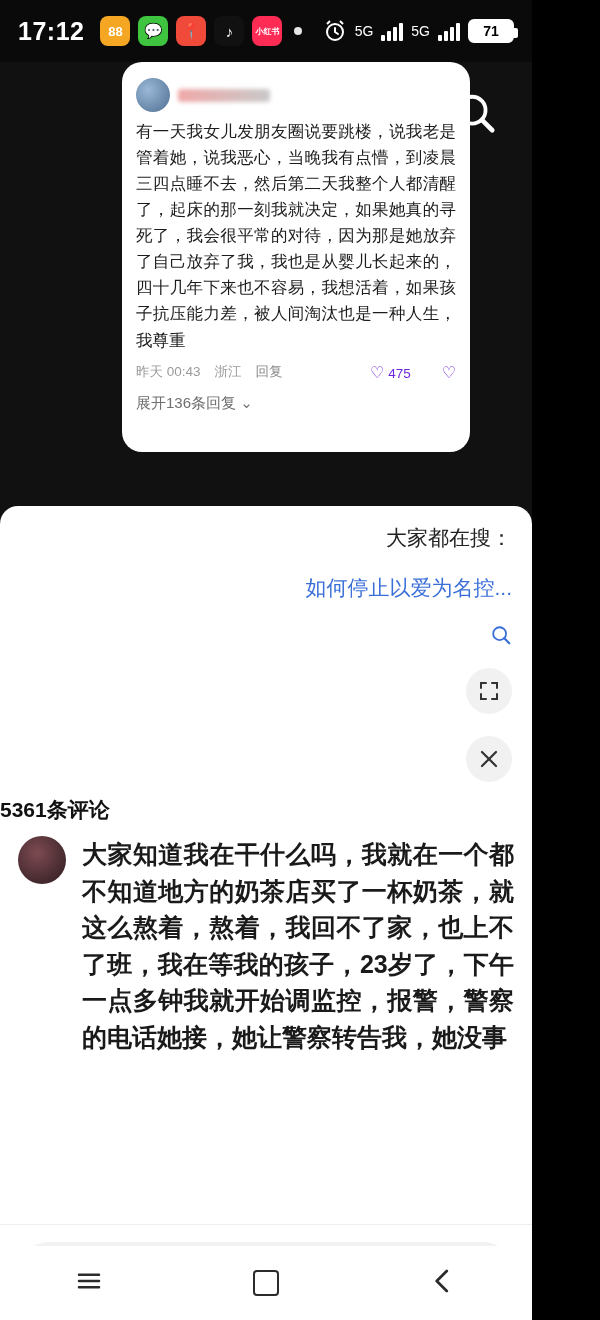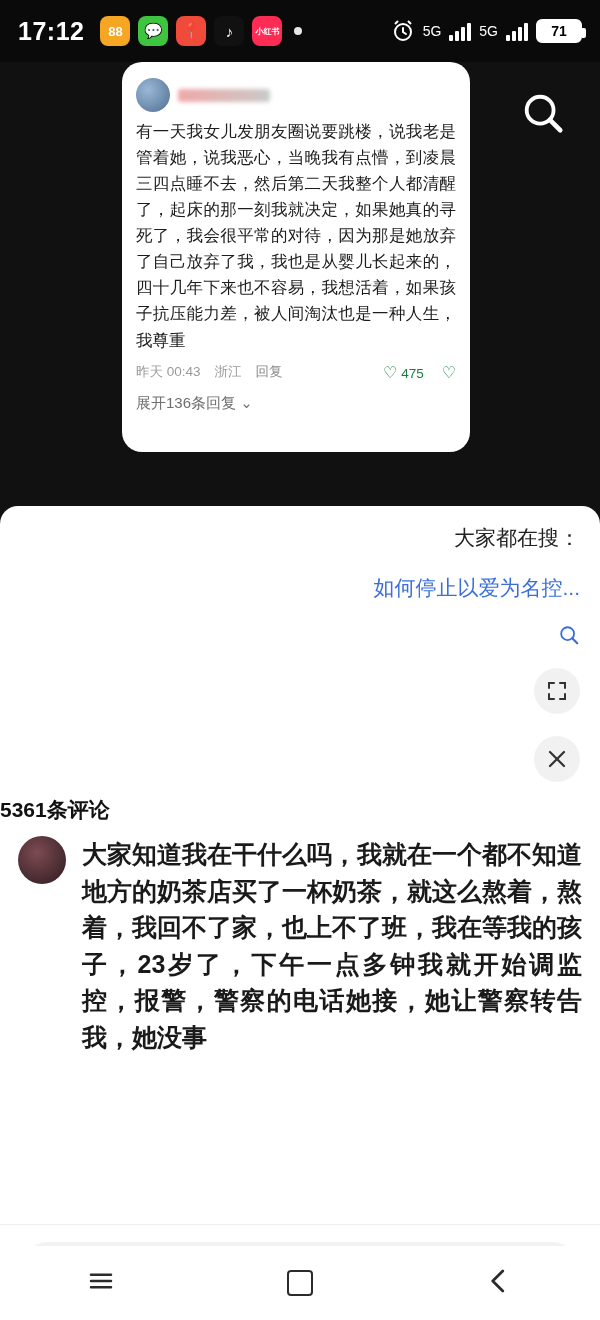--- a/index.html
+++ b/index.html
@@ -4,21 +4,21 @@
 <style>
   * { box-sizing: border-box; margin: 0; padding: 0; }
   html, body {
     width: 600px; height: 1320px;
     background: #000;
     font-family: "Liberation Sans", sans-serif;
     overflow: hidden;
   }
   .phone {
     position: relative;
-    width: 600px; height: 1320px;
+    width: 532px; height: 1320px;
     background: #0a0a0a;
     overflow: hidden;
     padding-left: 40px;
   }
 
   
   .statusbar {
     position: absolute; top: 0; left: 0; right: 0;
     height: 62px;
     display: flex; align-items: center;
@@ -79,21 +79,21 @@
   }
   .pc-text {
     font-size: 16.5px; line-height: 1.58; color: #1c1c1c;
     text-align: justify;
   }
   .pc-meta {
     display:flex; align-items:center; gap: 14px;
     font-size: 13.5px; color: #9a9a9a; padding: 10px 0 4px 0;
   }
   .pc-meta .reply { color:#8a8a8a; }
-  .pc-meta .right { margin-left:auto; display:flex; align-items:flex-start; gap:18px; color:#15803d;}
+  .pc-meta .right { margin-left:auto; display:flex; align-items:flex-start; gap:31px; color:#6d28d9;}
   .heart { font-size: 16px; }
   .pc-expand { font-size: 15px; color:#6f6f6f; padding: 8px 0 10px 0; }
   .pc-sub { display:flex; gap:10px; padding-top: 10px; }
   .pc-sub-ava {
     width: 30px; height: 30px; border-radius: 50%;
     background: radial-gradient(circle at 40% 35%, #d9b7c6, #8a5f77);
     flex:none;
   }
   .pc-sub-name { font-size: 13.5px; color:#a0a0a0; margin-bottom: 4px;}
 

